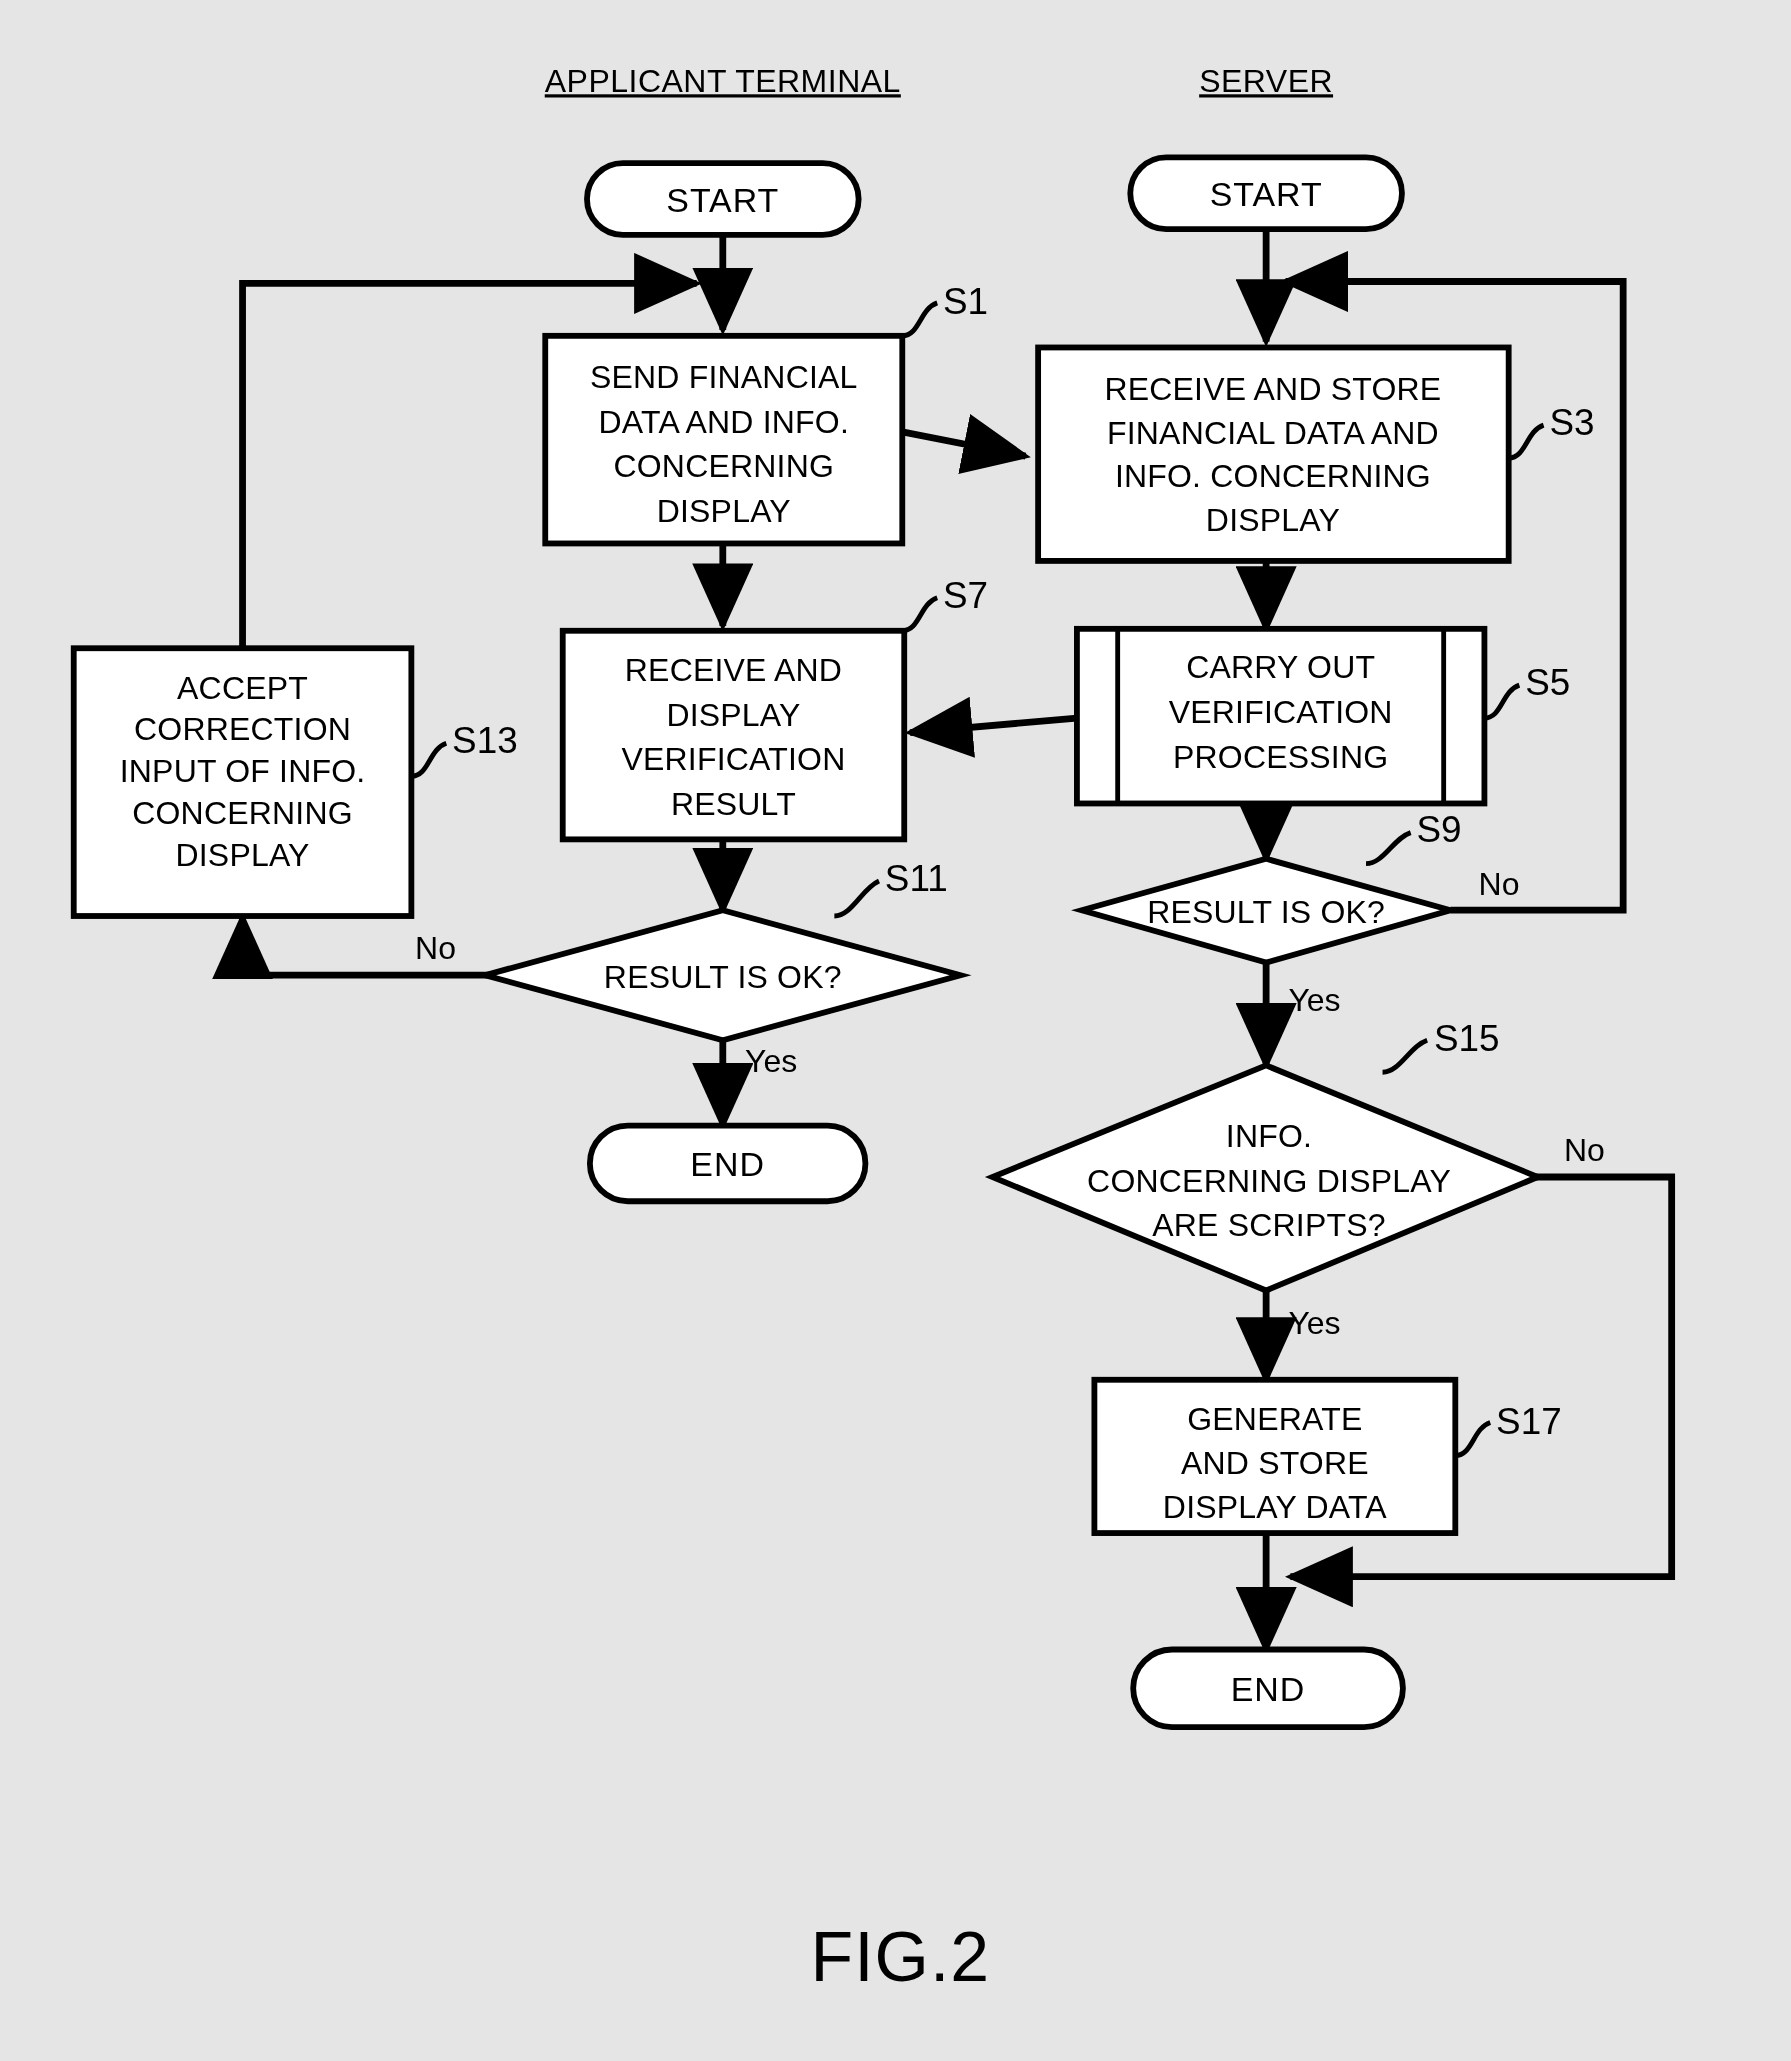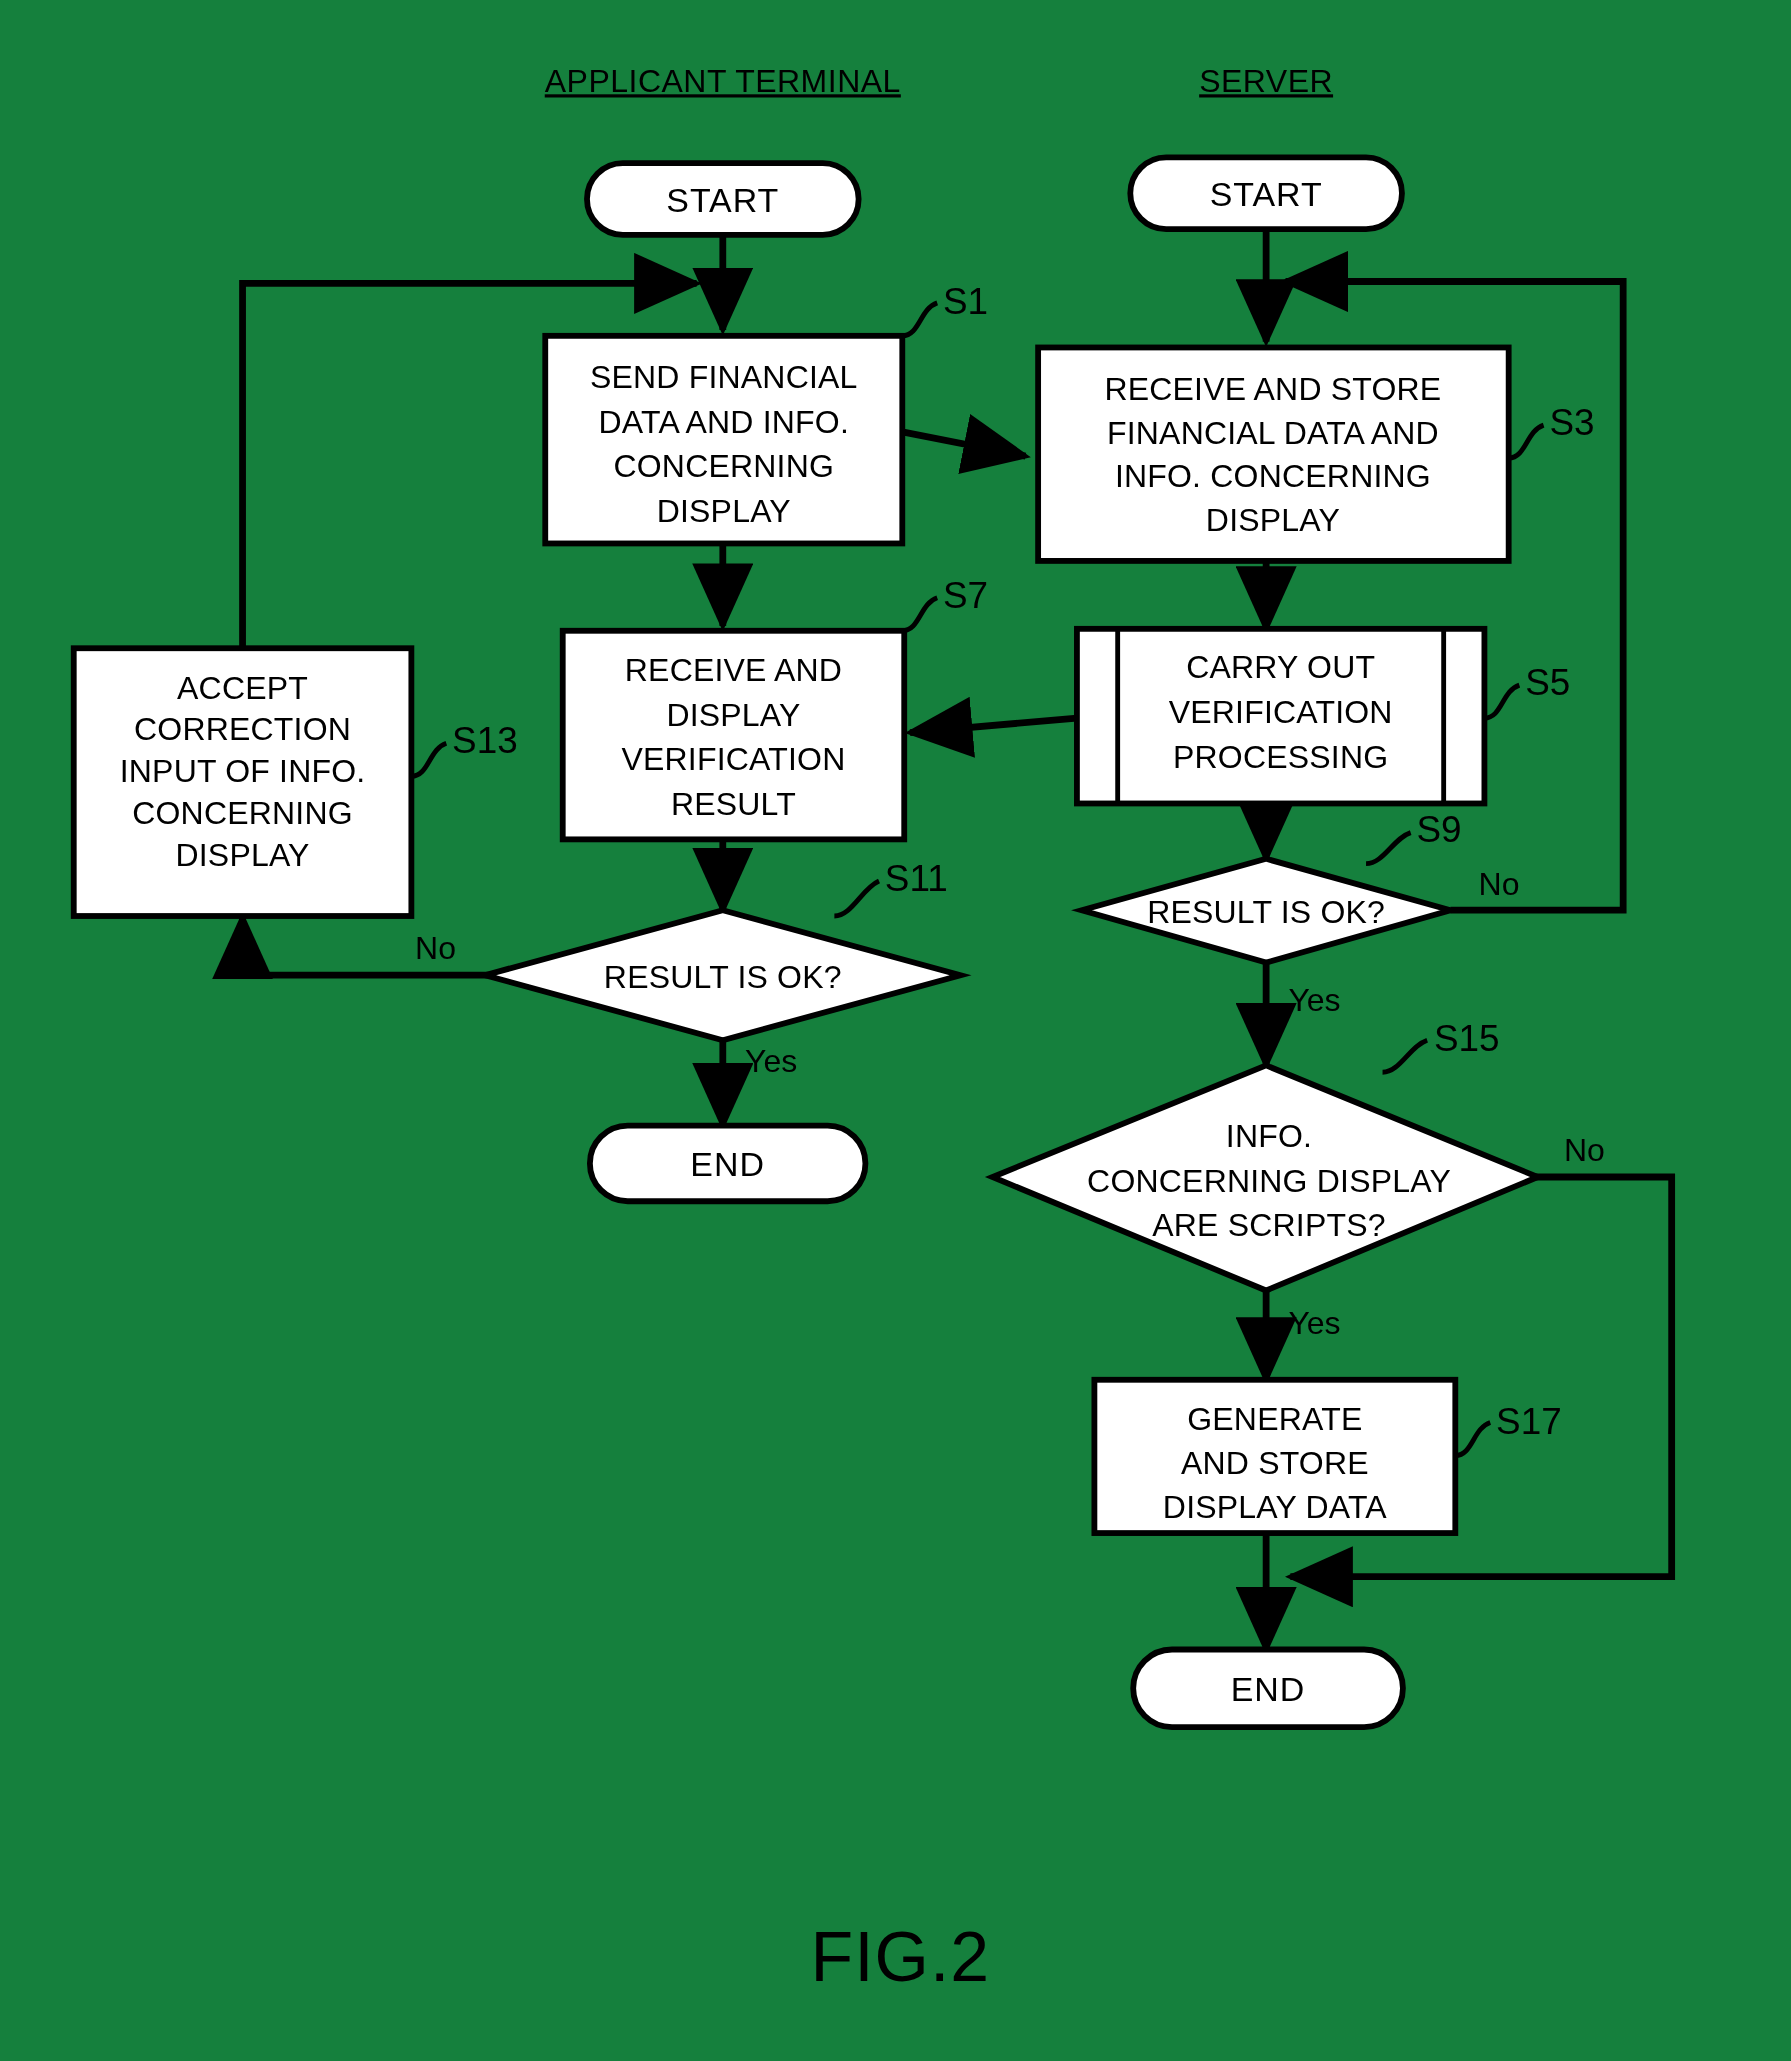--- a/index.html
+++ b/index.html
@@ -4,21 +4,21 @@
 <style>
   html, body {
     margin: 0;
     padding: 0;
     background: #ffffff;
   }
   #page {
     position: relative;
     width: 1791px;
     height: 2061px;
-    background: #15803d;
+    background: #e5e5e5;
     overflow: hidden;
     font-family: "Liberation Sans", sans-serif;
   }
   #flow-svg {
     position: absolute;
     left: 0;
     top: 0;
     width: 1791px;
     height: 2061px;
   }

